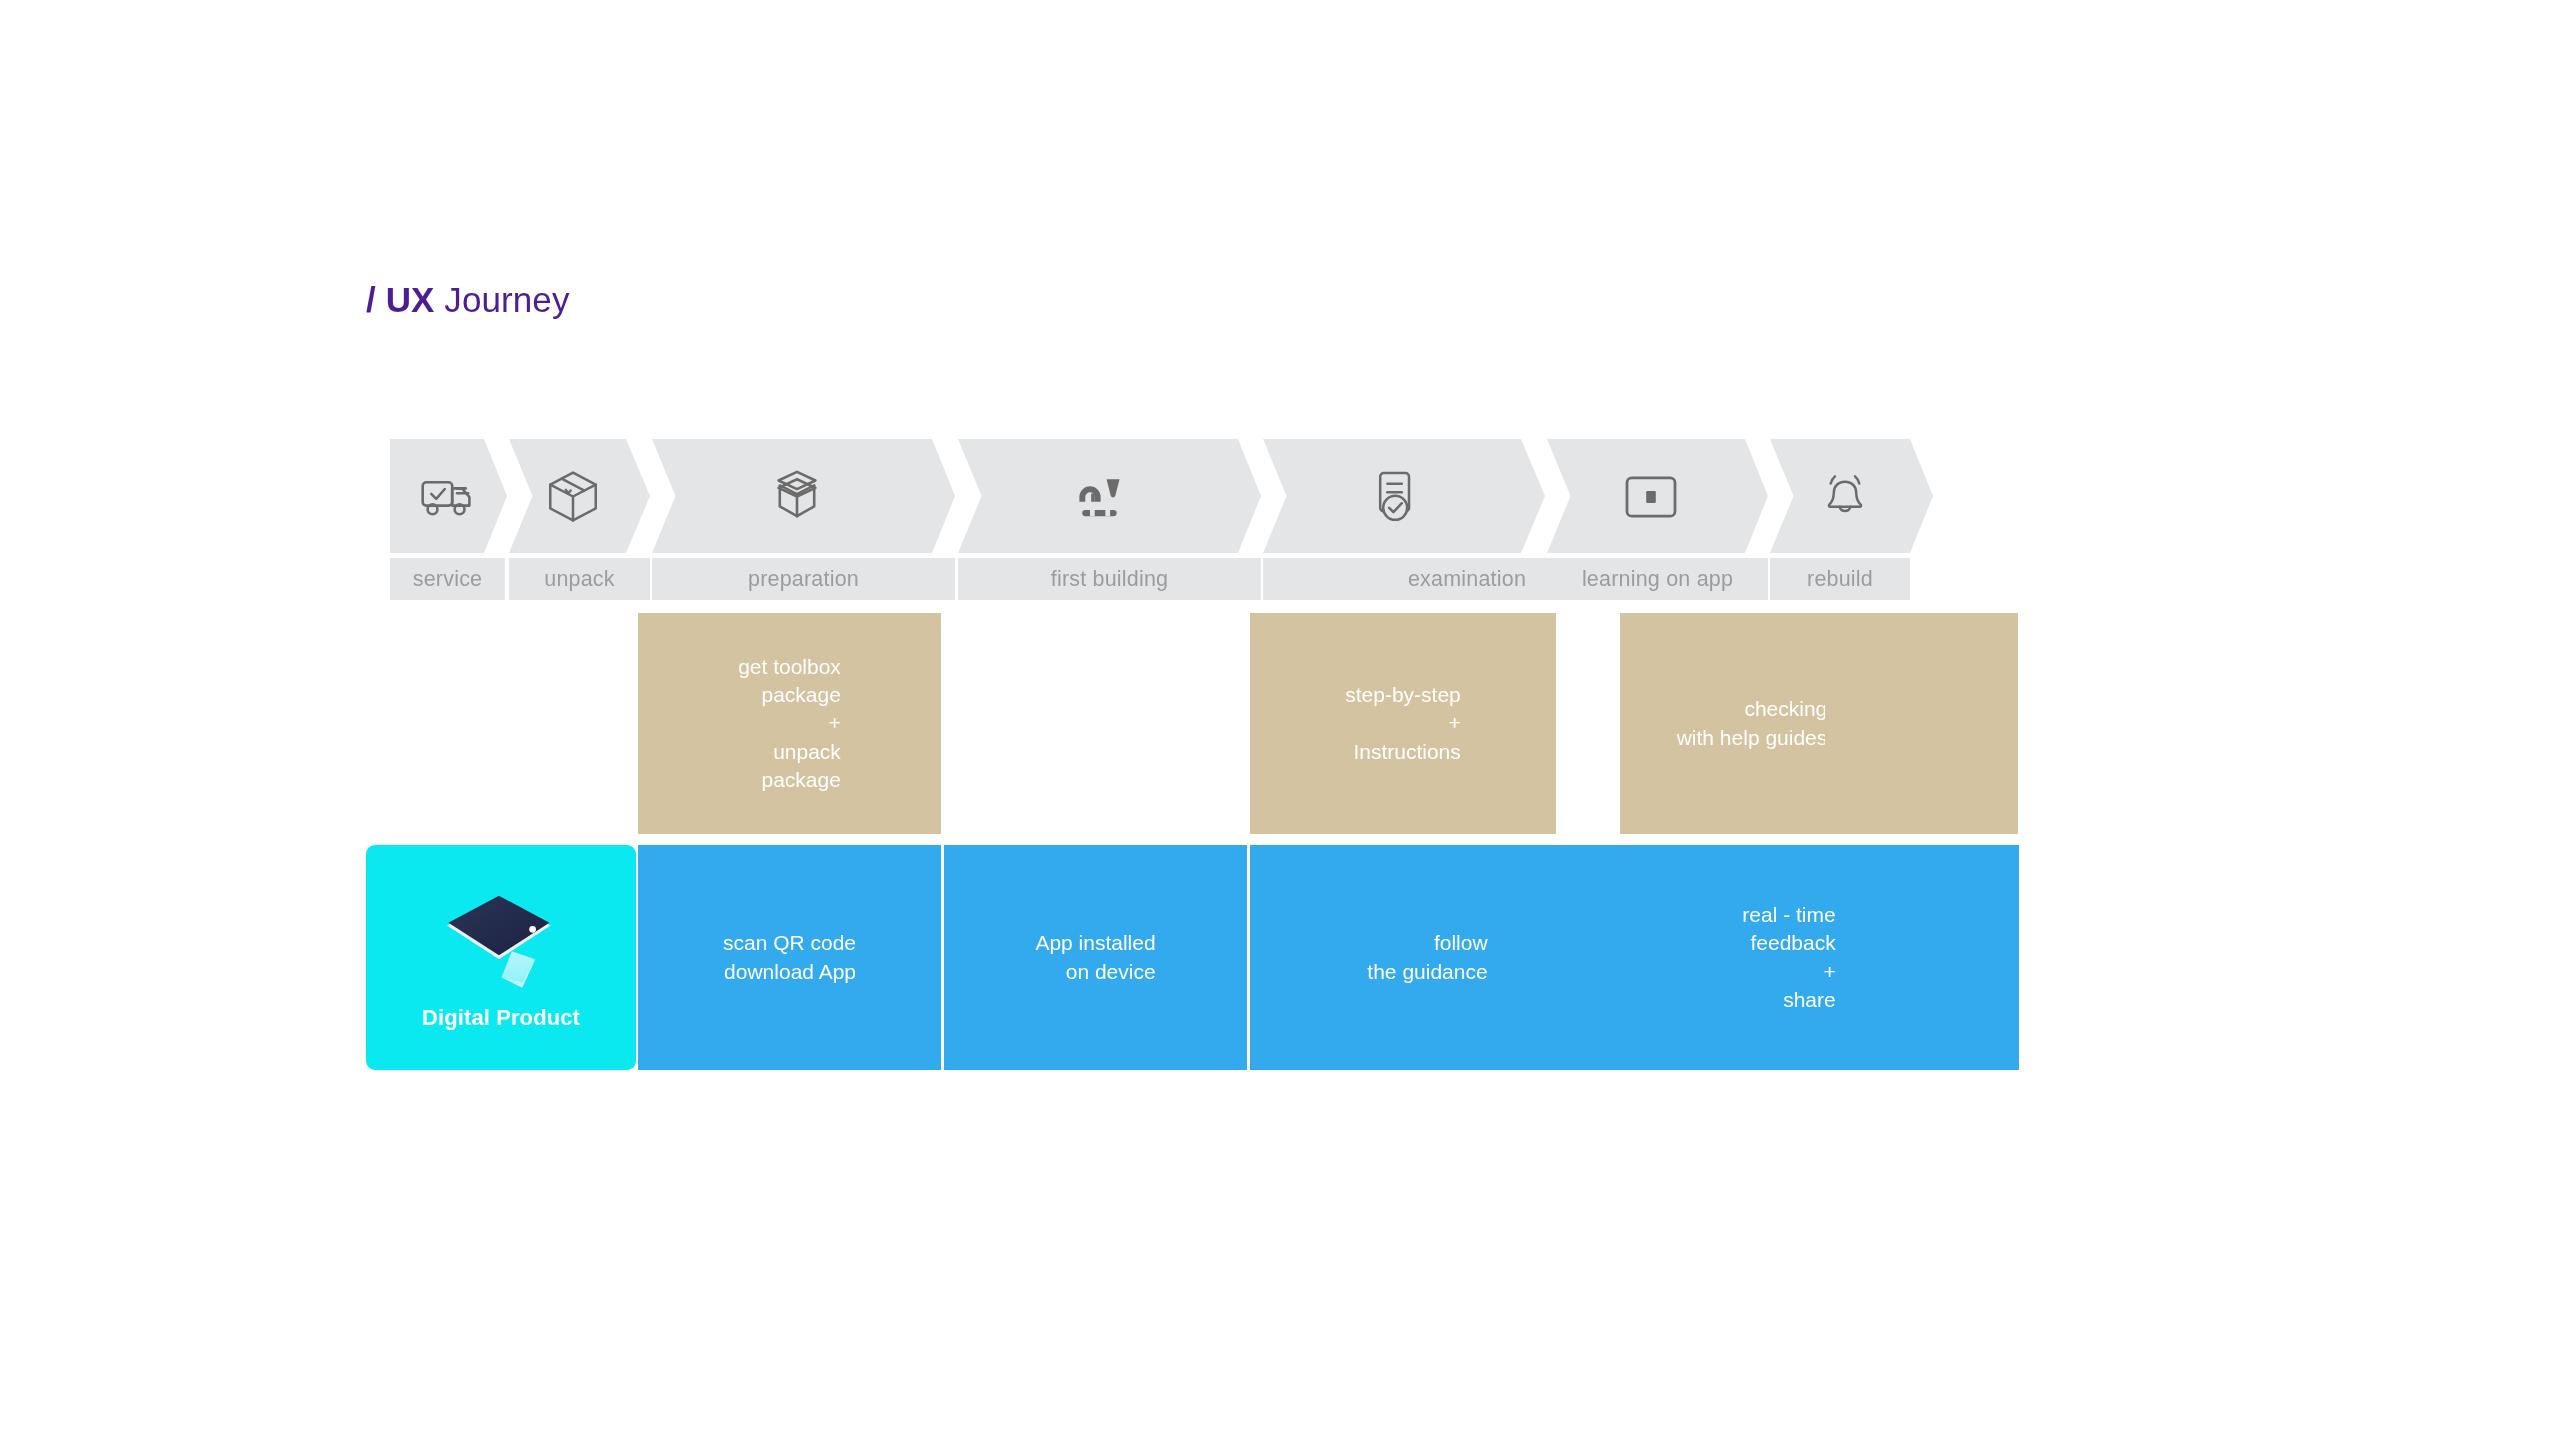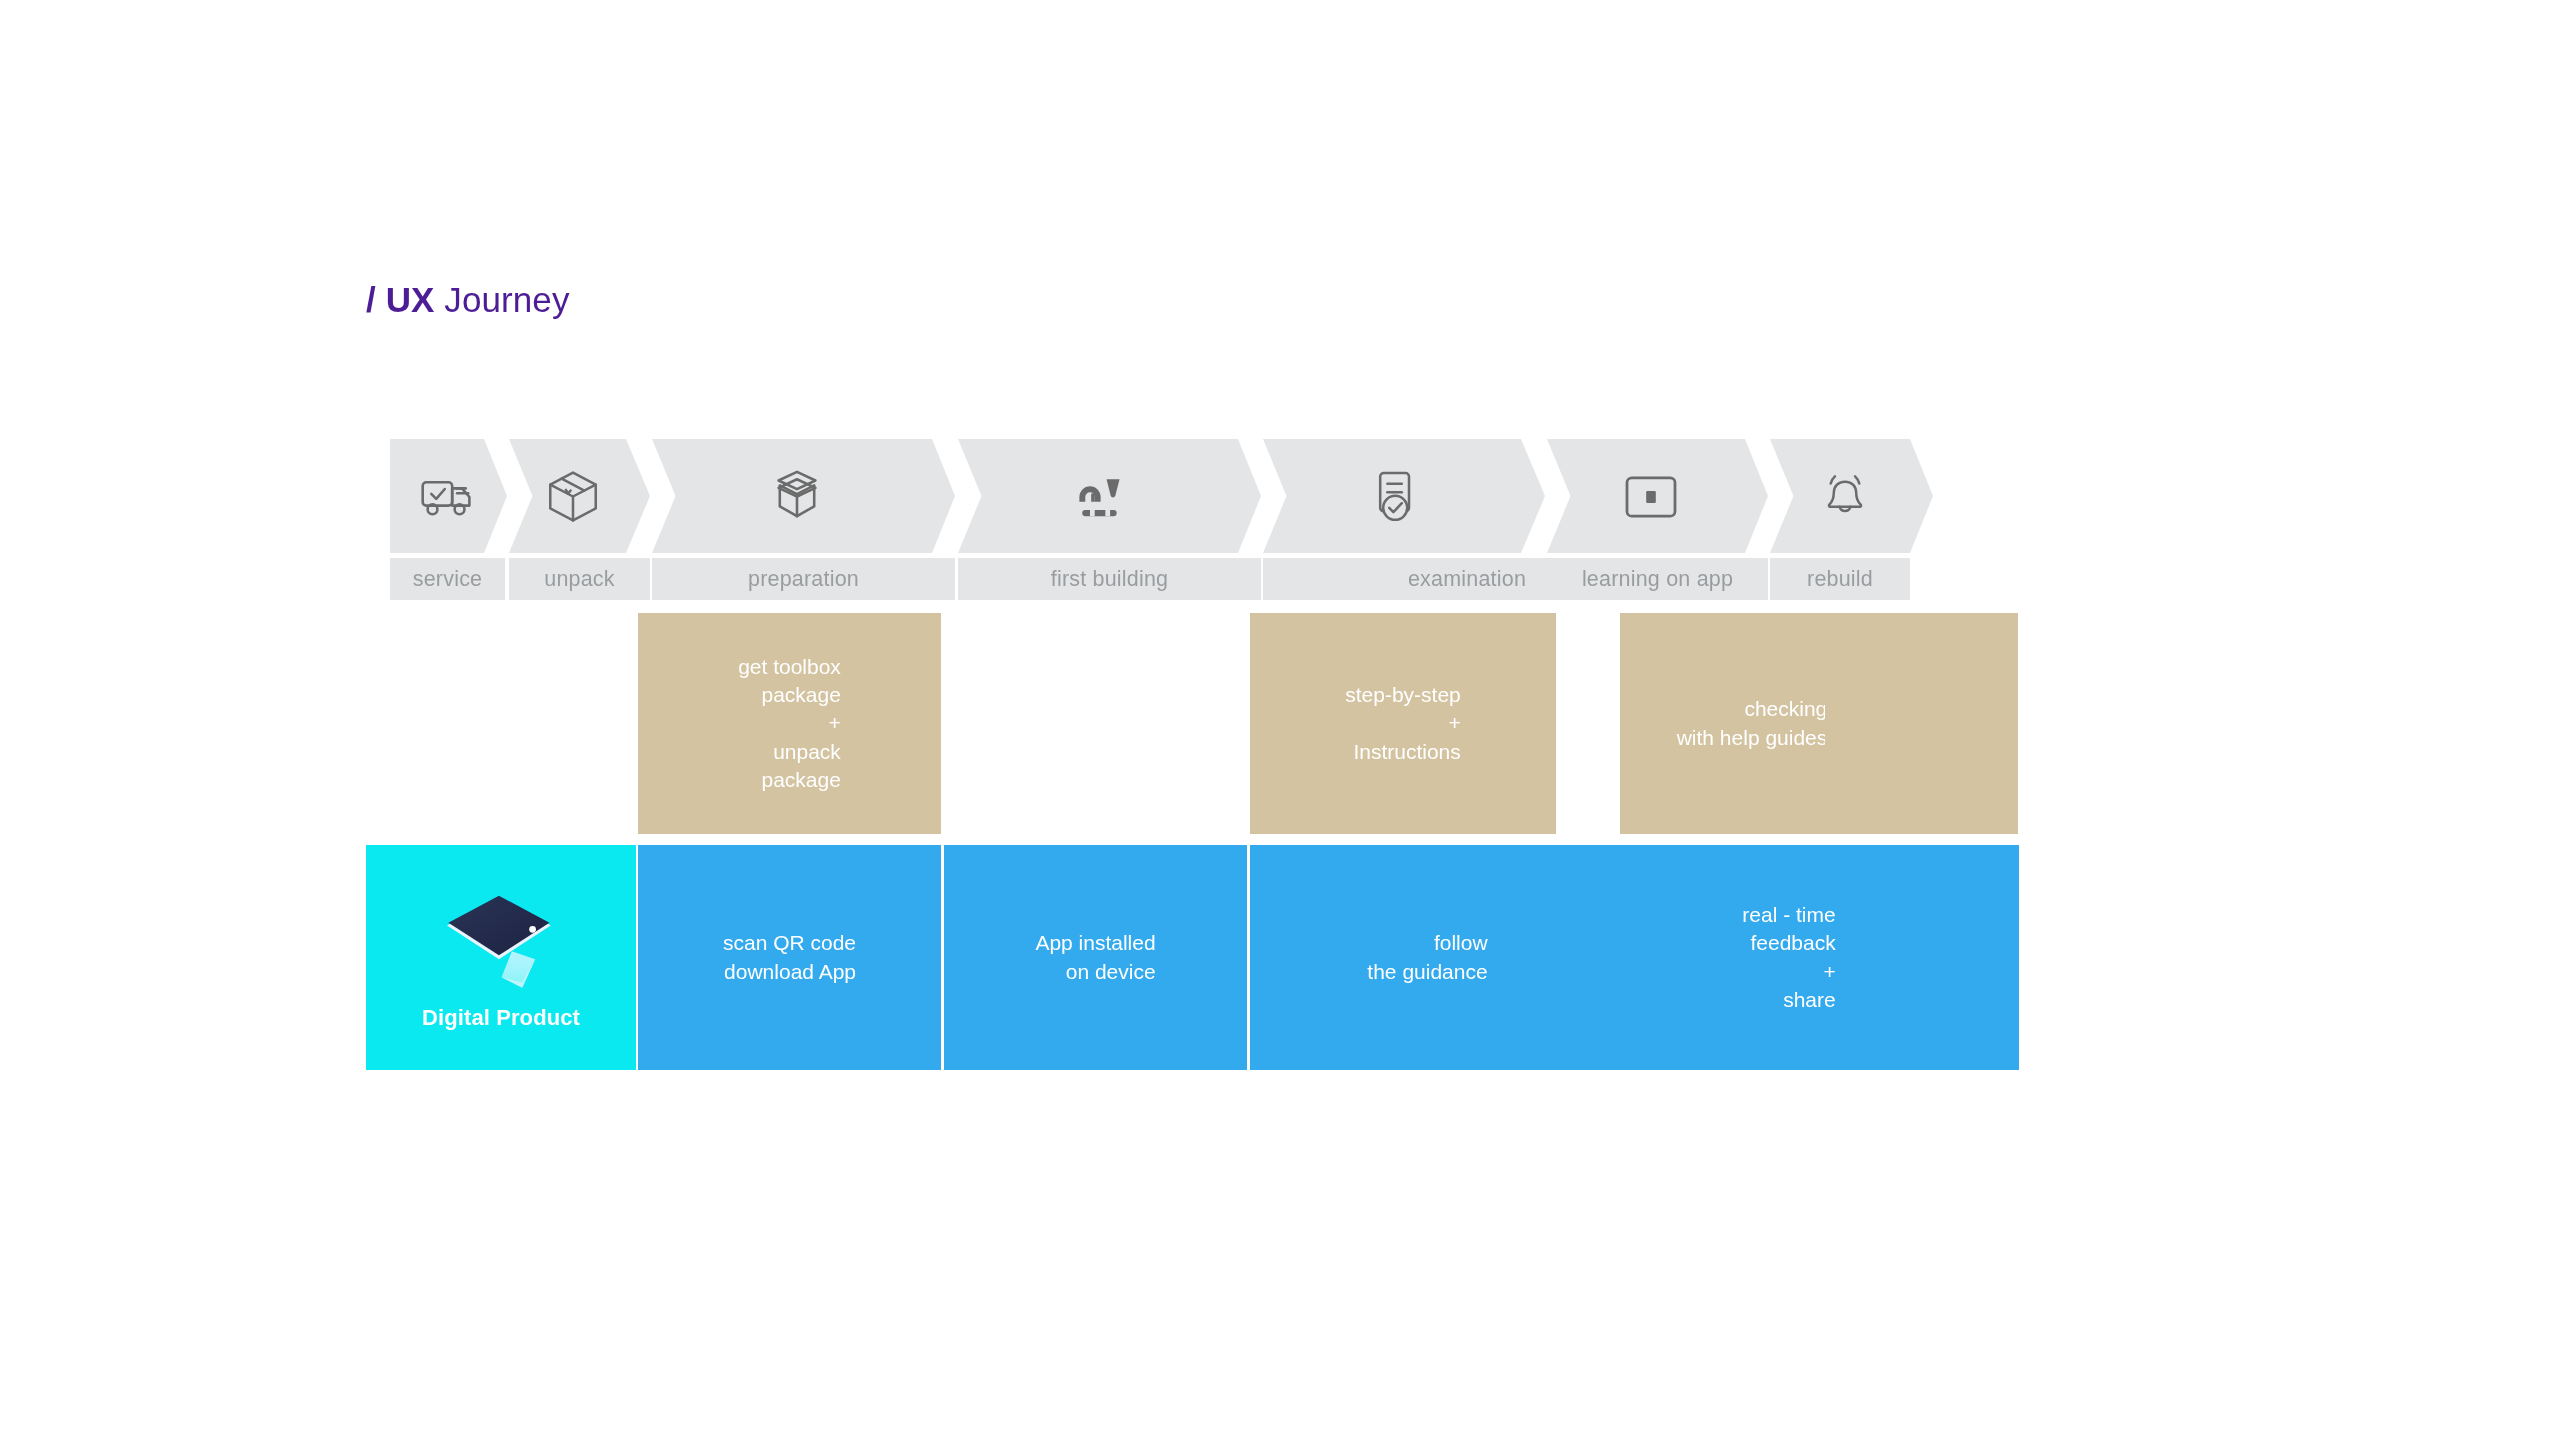--- a/index.html
+++ b/index.html
@@ -59,21 +59,21 @@
   }
   .label-cell .cap{
     font-size:22px;font-weight:700;color:#ffffff;letter-spacing:0.1px;
     margin-top:6.7px;
   }
   .label-art{width:161px;height:114px;display:block;}
 
   
   .bg-orange{background:#f0a30a;}
   .bg-tan{background:#d3c3a1;}
-  .bg-cyan{background:#0ae8f0;}
+  .bg-cyan{background:#0ae8f0;border-radius:9px;}
   .bg-blue{background:#33aaee;}
 </style>
 </head>
 <body>
 
 <div id="page-title">
   <span class="slash">/</span>
   <span class="strong">UX</span>
   <span class="light">Journey</span>
 </div>

